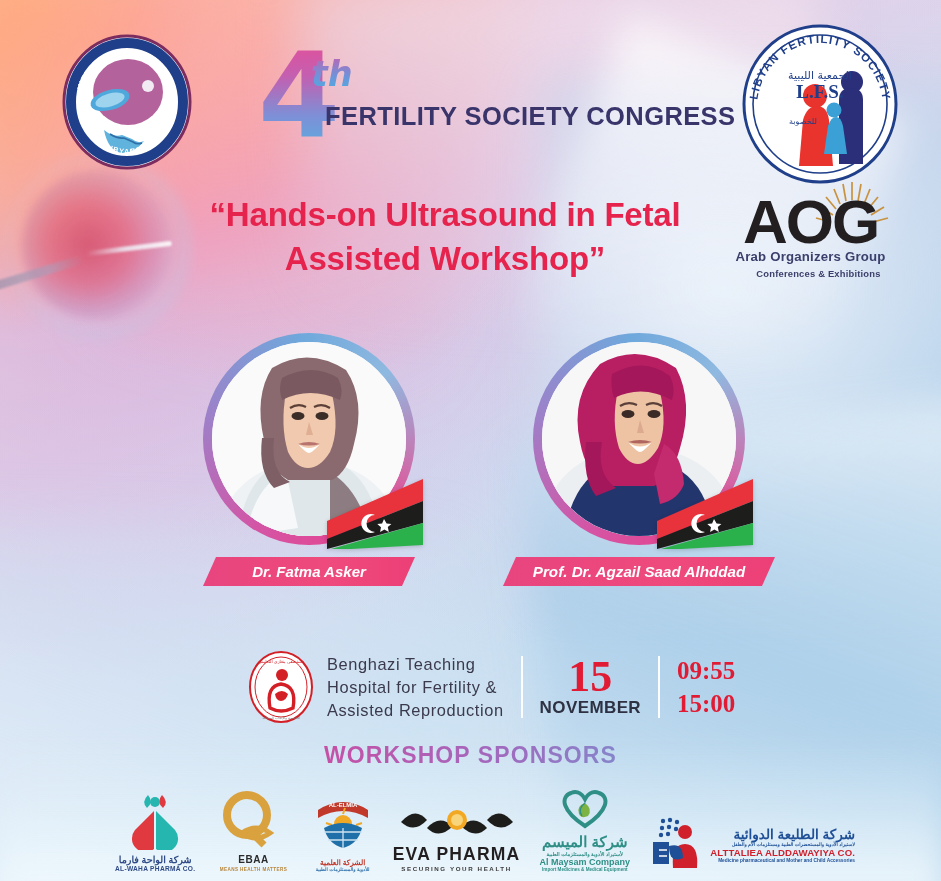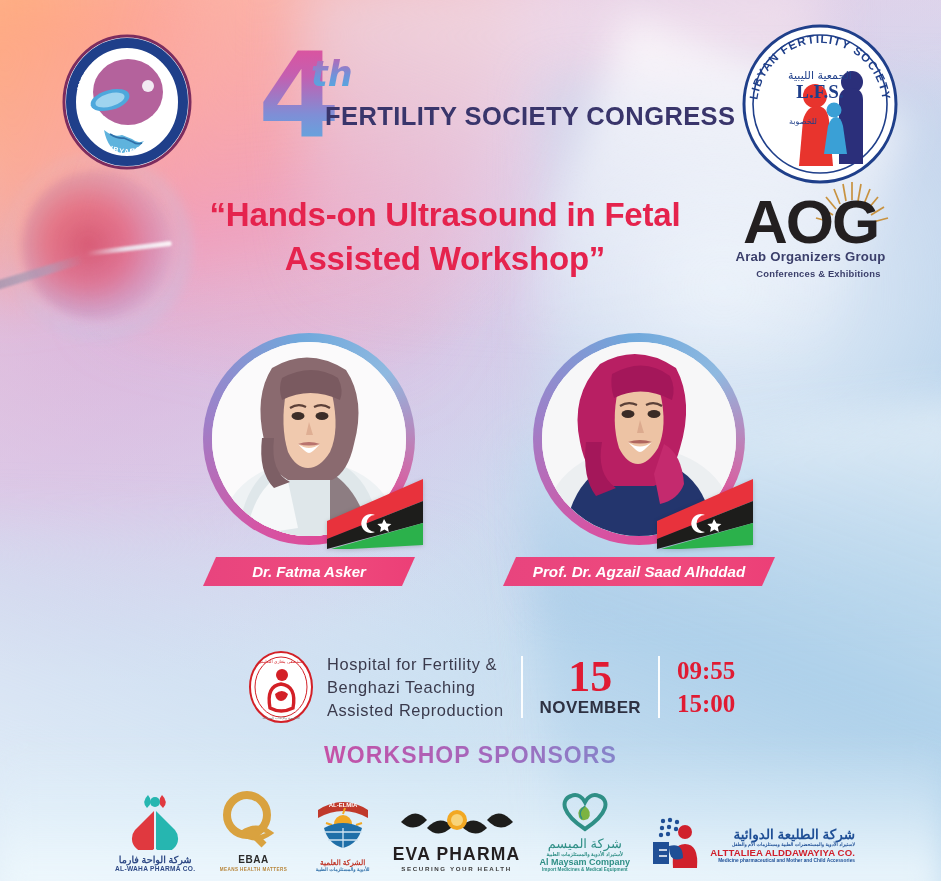--- a/index.html
+++ b/index.html
@@ -132,21 +132,21 @@
   .sponsor{position:relative;text-align:center;}
 
   .s-wahatxt-ar{font-size:9.6px;color:#2f4a86;font-weight:700;direction:rtl;}
   .s-wahatxt-en{font-size:6.6px;color:#2f4a86;font-weight:700;letter-spacing:.3px;}
   .qebaa-sub{font-size:4.6px;color:#b8863b;font-weight:700;letter-spacing:.4px;}
   .qebaa-word{font-size:10px;color:#2b2b2b;font-weight:700;letter-spacing:.5px;}
   .elmia-ar1{font-size:7.4px;color:#c0392b;font-weight:700;direction:rtl;}
   .elmia-ar2{font-size:4.8px;color:#2f6fa8;font-weight:700;direction:rtl;}
   .eva-word{font-size:17.5px;color:#231f20;font-weight:700;letter-spacing:1.2px;}
   .eva-sub{font-size:6.2px;color:#3b3b3b;font-weight:700;letter-spacing:1.6px;}
-  .mays-ar{font-size:13px;color:#2f8f86;font-weight:400;direction:rtl;}
+  .mays-ar{font-size:15px;color:#2f8f86;font-weight:700;direction:rtl;}
   .mays-ar2{font-size:5.2px;color:#2f8f86;font-weight:700;direction:rtl;}
   .mays-en{font-size:9px;color:#2f8f86;font-weight:700;}
   .mays-en2{font-size:4.6px;color:#2f8f86;font-weight:700;}
   .alt-ar{font-size:13.5px;color:#1f4f96;font-weight:700;direction:rtl;}
   .alt-ar2{font-size:4.8px;color:#1f4f96;font-weight:700;direction:rtl;}
   .alt-en{font-size:9.6px;color:#d0202c;font-weight:700;letter-spacing:.1px;}
   .alt-en2{font-size:4.8px;color:#1f4f96;font-weight:700;}
 </style>
 </head>
 <body>
@@ -326,22 +326,22 @@
         <ellipse cx="33" cy="37" rx="31" ry="35" fill="#ffffff" stroke="#d32027" stroke-width="2"></ellipse>
         <ellipse cx="33" cy="37" rx="26" ry="30" fill="none" stroke="#d32027" stroke-width="1"></ellipse>
         <circle cx="34" cy="25" r="6" fill="#d32027"></circle>
         <path d="M22 58 q-4 -22 11 -24 q16 2 12 24 q-12 6 -23 0z" fill="none" stroke="#d32027" stroke-width="3.4"></path>
         <path d="M27 44 q7 -6 13 0 q-2 7 -7 7 q-5 0 -6 -7z" fill="#d32027"></path>
         <text x="33" y="13" text-anchor="middle" font-family="DejaVu Sans, sans-serif" font-size="4.4" fill="#d32027" direction="rtl">مستشفى بنغازي التعليمي</text>
         <text x="33" y="69" text-anchor="middle" font-family="DejaVu Sans, sans-serif" font-size="3.4" fill="#7a7a7a" direction="rtl">للخصوبة والإنجاب المساعد</text>
       </svg>
     </div>
     <div class="hosp-name">
+      <div>Benghazi  Teaching</div>
       <div>Hospital for Fertility &amp;</div>
-      <div>Benghazi  Teaching</div>
       <div>Assisted Reproduction</div>
     </div>
     <div class="vdiv"></div>
     <div class="daybox">
       <div class="dnum">15</div>
       <div class="dmon">NOVEMBER</div>
     </div>
     <div class="vdiv"></div>
     <div class="timebox">
       <div>09:55</div>

